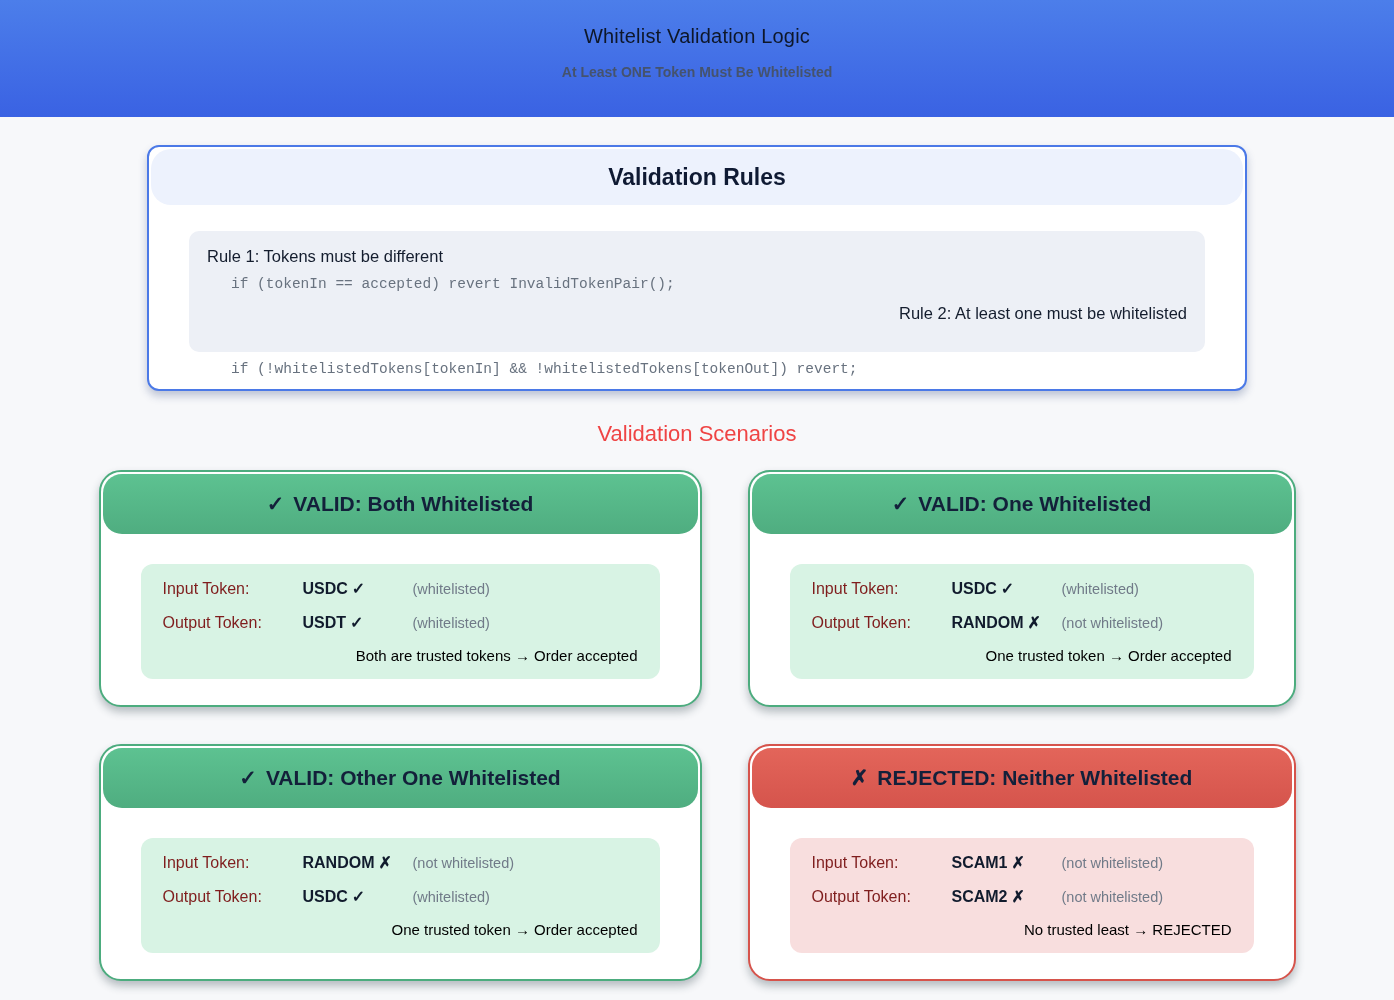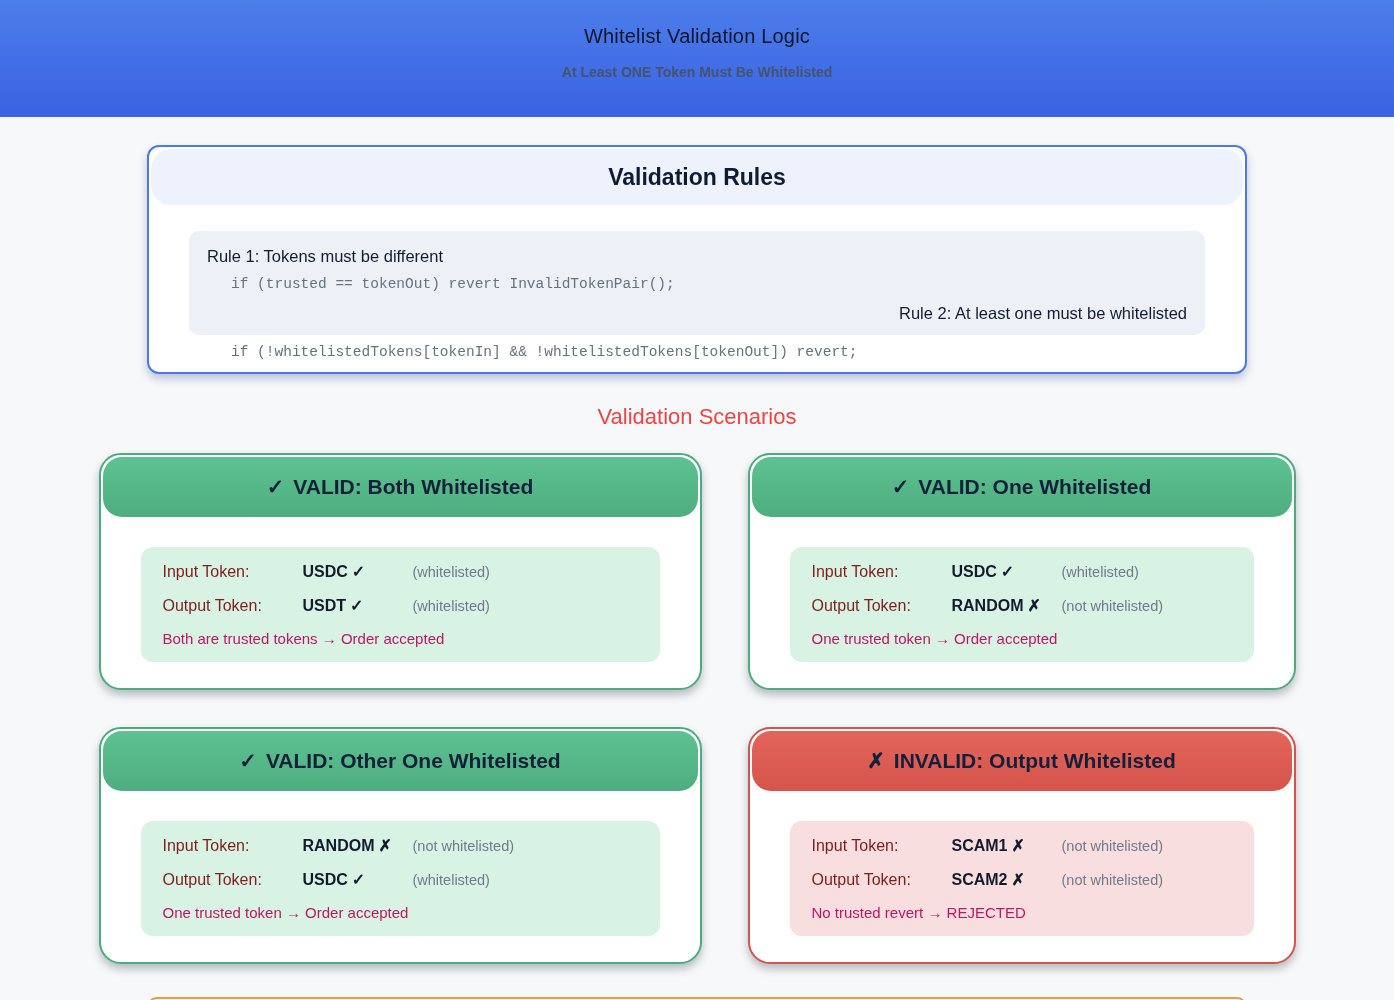--- a/index.html
+++ b/index.html
@@ -51,21 +51,21 @@
   .rules-header h2 {
     margin: 0;
     font-size: 23px;
     font-weight: bold;
     color: #0f1a33;
   }
   .rules-body { padding: 26px 38px 10px; }
   .rules-panel {
     background: #edf0f6;
     border-radius: 10px;
-    padding: 12px 18px 10px;
+    padding: 12px 18px 27px;
   }
   .rule-label {
     font-size: 16.5px;
     color: #141d2e;
     margin: 4px 0 10px;
   }
   .rule-label.last { margin-bottom: 2px; text-align: right; }
   .rule-code {
     font-family: "Liberation Mono", "DejaVu Sans Mono", monospace;
     font-size: 14.5px;
@@ -122,22 +122,22 @@
     display: flex;
     align-items: baseline;
     margin-bottom: 15px;
     font-size: 16px;
   }
   .row-label { width: 140px; color: #7f1d1d; }
   .row-value { min-width: 110px; font-weight: bold; color: #111b2d; white-space: nowrap; padding-right: 10px; }
   .row-value .vmark { margin-left: 4px; }
   .row-note  { color: #707a88; font-size: 14.5px; }
   .result {
-    text-align: left;
-    color: #be185d;
+    text-align: right;
+    color: #000000;
     font-size: 15px;
     margin: 2px 0 4px;
   }
 
   
   .footer-note {
     width: 1100px;
     margin: 33px auto 0;
     height: 38px;
     background: #fbf3cf;
@@ -160,21 +160,21 @@
     <div class="sub">At Least ONE Token Must Be Whitelisted</div>
   </header>
 
   <section class="rules-card">
     <div class="rules-header">
       <h2>Validation Rules</h2>
     </div>
     <div class="rules-body">
       <div class="rules-panel">
         <div class="rule-label">Rule 1: Tokens must be different</div>
-        <div class="rule-code">if (trusted == tokenOut) revert InvalidTokenPair();</div>
+        <div class="rule-code">if (tokenIn == accepted) revert InvalidTokenPair();</div>
         <div class="rule-label last">Rule 2: At least one must be whitelisted</div>
       </div>
       <div class="rule-code outside">if (!whitelistedTokens[tokenIn] &amp;&amp; !whitelistedTokens[tokenOut]) revert;</div>
     </div>
   </section>
 
   <h2 class="scenarios-heading">Validation Scenarios</h2>
 
   <div class="grid">
 
@@ -240,35 +240,35 @@
             <span class="row-note">(whitelisted)</span>
           </div>
           <div class="result">One trusted token → Order accepted</div>
         </div>
       </div>
     </article>
 
     <article class="scen-card invalid">
       <div class="scen-header">
         <span>✗</span>
-        <span>INVALID: Output Whitelisted</span>
+        <span>REJECTED: Neither Whitelisted</span>
       </div>
       <div class="scen-body">
         <div class="info-box">
           <div class="row">
             <span class="row-label">Input Token:</span>
             <span class="row-value"><span>SCAM1</span><span class="vmark">✗</span></span>
             <span class="row-note">(not whitelisted)</span>
           </div>
           <div class="row">
             <span class="row-label">Output Token:</span>
             <span class="row-value"><span>SCAM2</span><span class="vmark">✗</span></span>
             <span class="row-note">(not whitelisted)</span>
           </div>
-          <div class="result">No trusted revert → REJECTED</div>
+          <div class="result">No trusted least → REJECTED</div>
         </div>
       </div>
     </article>
 
   </div>
 
   <div class="footer-note">
     
     
   </div>

